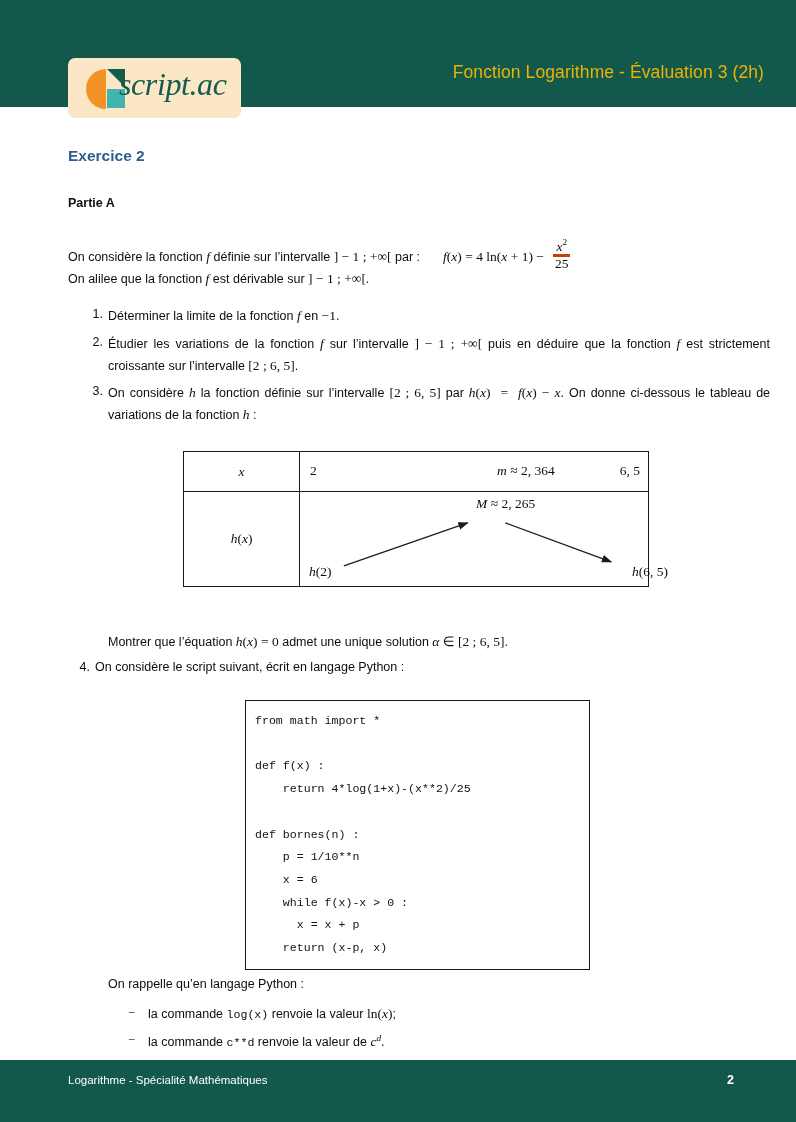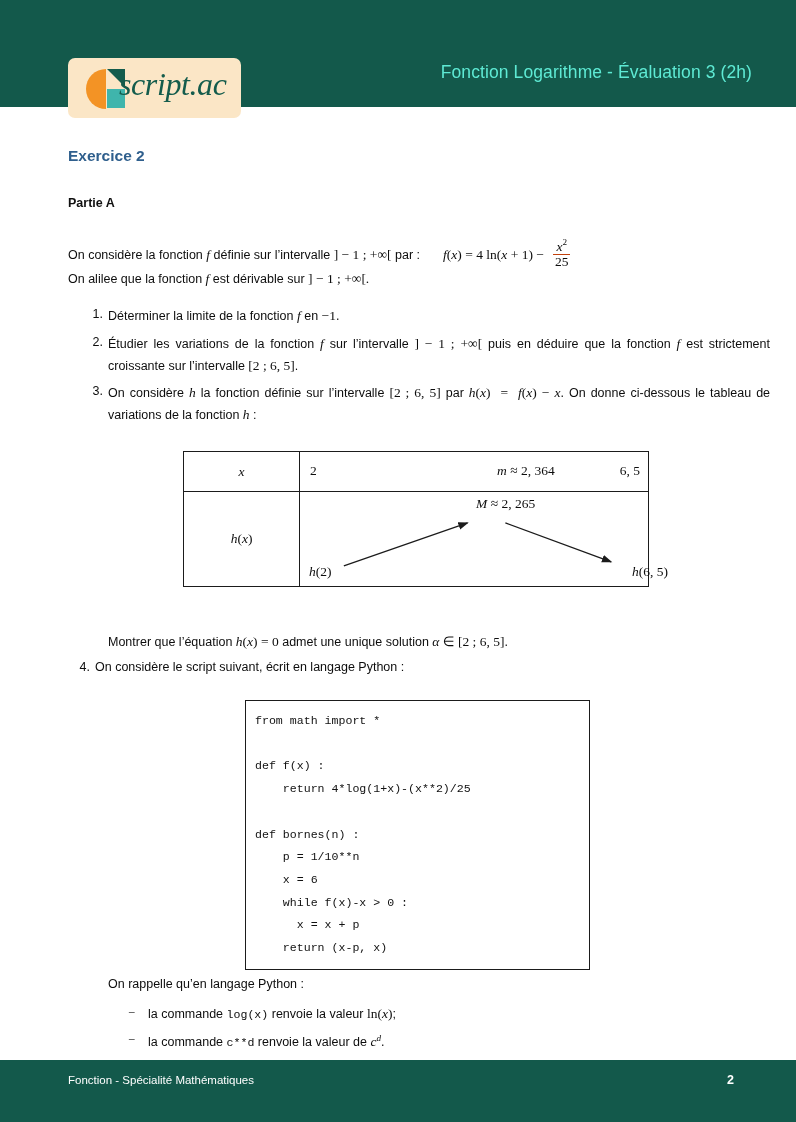--- a/index.html
+++ b/index.html
@@ -25,25 +25,25 @@
 
   
   .header-band {
     position: absolute;
     left: 0; top: 0;
     width: 796px; height: 107px;
     background: #13594b;
   }
   .header-title {
     position: absolute;
-    right: 44px;
+    right: 32px;
     top: 62px;
     font-size: 17.5px;
     font-weight: 400;
-    color: #5eead4;
+    color: #eab308;
     letter-spacing: 0.1px;
     white-space: nowrap;
   }
   .logo-box {
     position: absolute;
     left: 68px; top: 58px;
     width: 173px; height: 60px;
     background: #fbe6c6;
     border-radius: 7px;
     overflow: hidden;
@@ -130,21 +130,21 @@
   .frac {
     display: inline-block;
     vertical-align: -0.52em;
     text-align: center;
     font-family: "Liberation Serif", serif;
     font-size: 13.5px;
     line-height: 1.05;
     margin: 0 9px;
   }
   .frac .num { display: block; padding: 0 2px; }
-  .frac .den { display: block; border-top: 1px solid #c2410c; padding: 0 2px; }
+  .frac .den { display: block; border-top: 3px solid #c2410c; padding: 0 2px; }
   .sup { font-size: 0.68em; vertical-align: super; font-family: "Liberation Serif", serif; font-style: italic; }
 
   
   ol.qs {
     position: absolute;
     left: 68px; top: 198px;
     width: 662px;
     margin: 0;
     padding: 0 0 0 40px;
     list-style: none;
@@ -382,17 +382,17 @@
         <span class="dash">−</span><span>la commande </span><span class="code-inline">log(x)</span><span> renvoie la valeur </span><span class="mr">ln(<span class="mi">x</span>)</span><span>;</span>
       </li>
       <li>
         <span class="dash">−</span><span>la commande </span><span class="code-inline">c**d</span><span> renvoie la valeur de </span><span class="mi">c<span class="sup">d</span></span><span>.</span>
       </li>
     </ul>
 
   </div>
 
   <div class="footer-band">
-    <div class="footer-left">Fonction - Spécialité Mathématiques</div>
+    <div class="footer-left">Logarithme - Spécialité Mathématiques</div>
     <div class="footer-right">2</div>
   </div>
 
 </div>
 
 </body></html>

